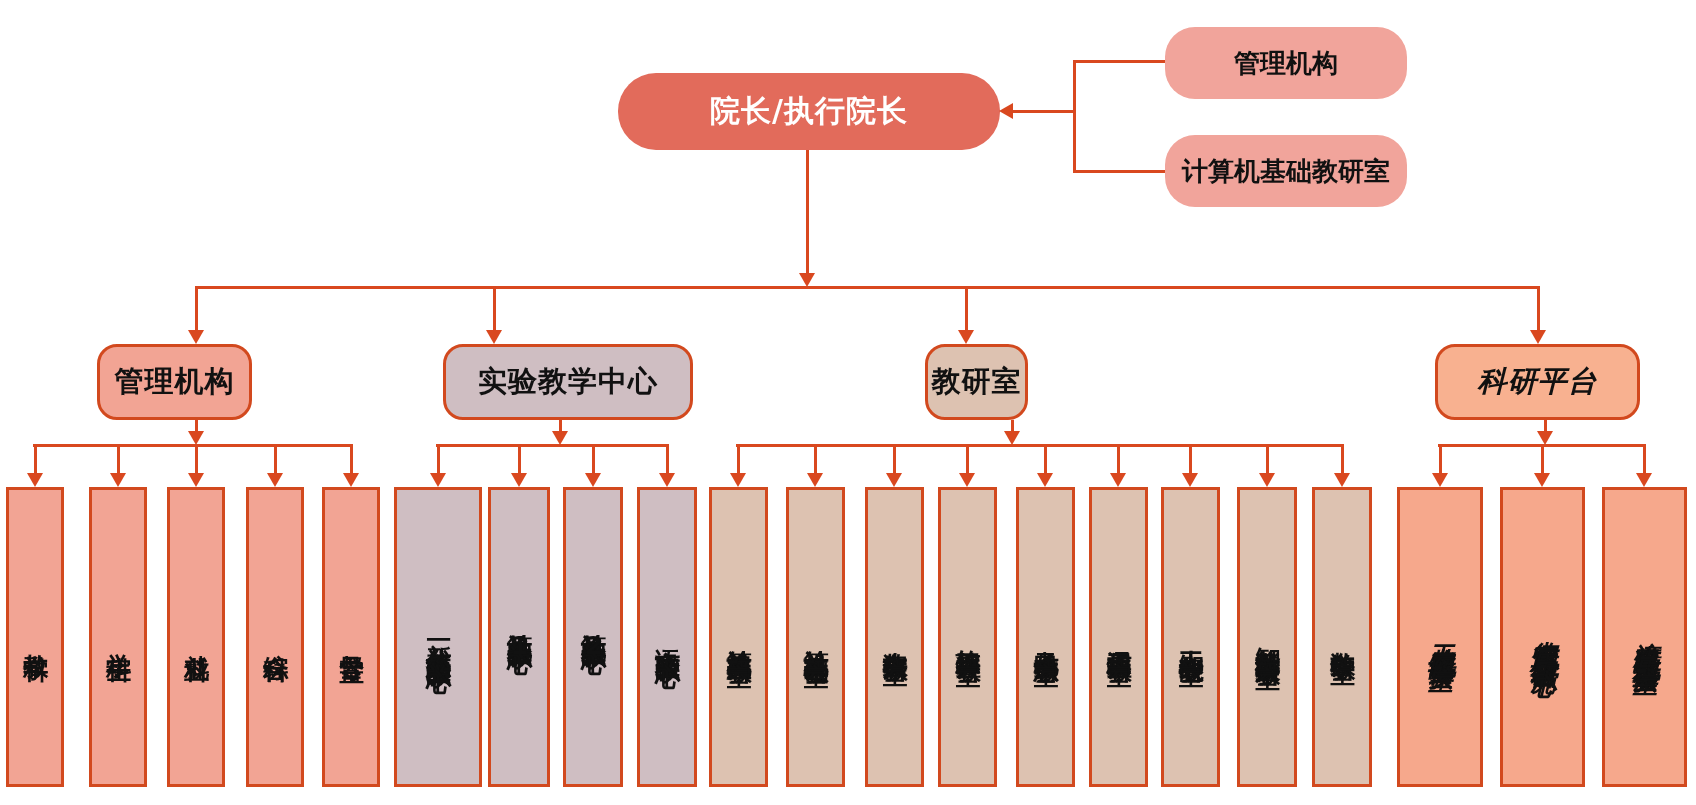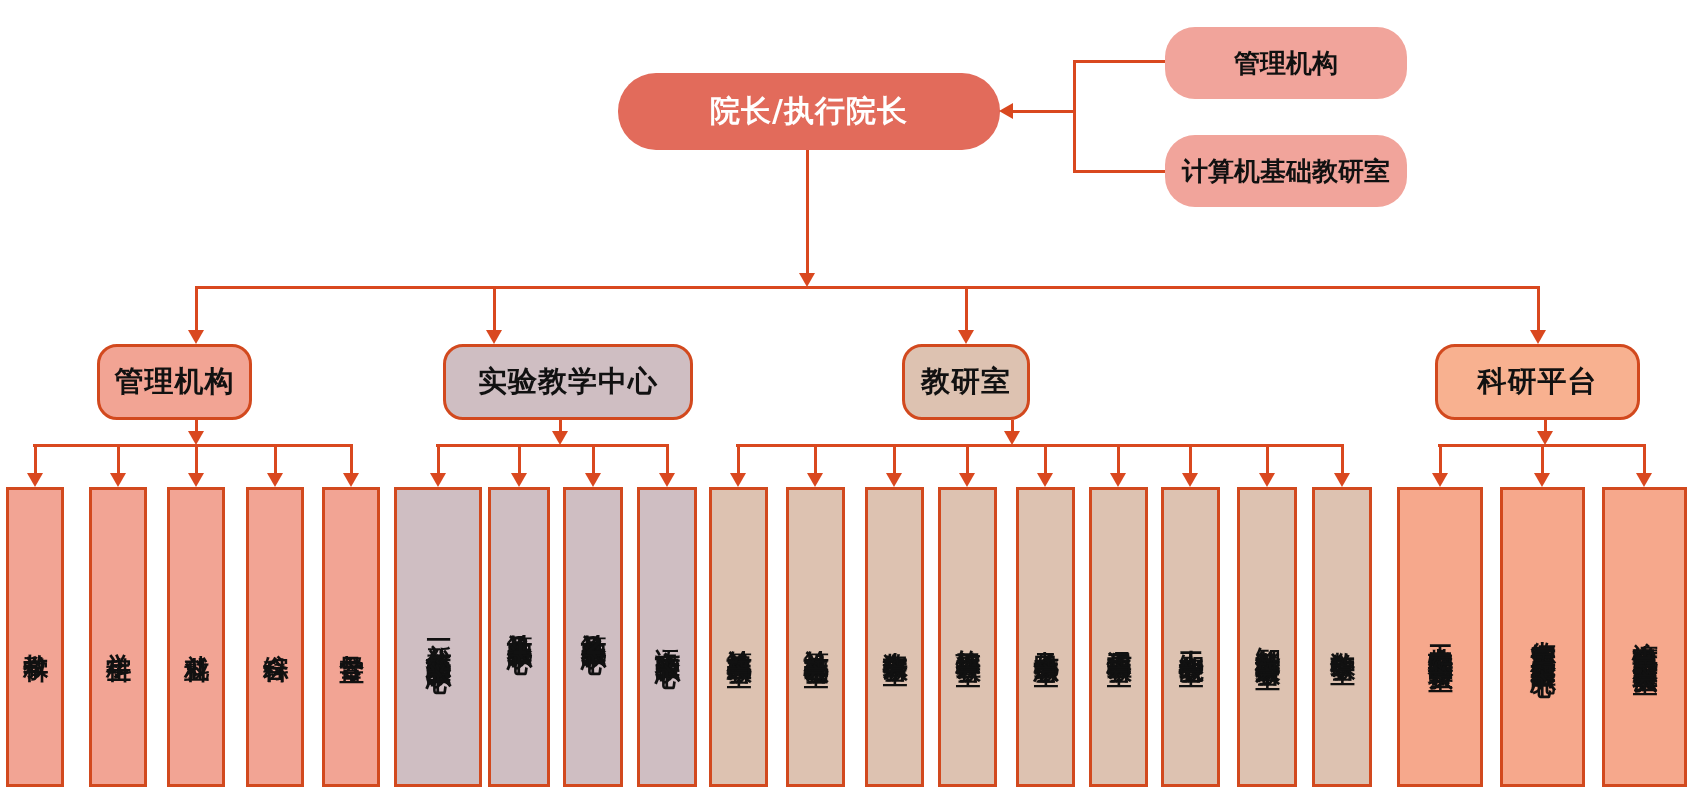--- a/index.html
+++ b/index.html
@@ -22,21 +22,21 @@
   .leaf { top:487px; height:300px; border:3px solid #D2491E; }
   .vtext {
     writing-mode:vertical-rl; text-orientation:upright;
     max-height:278px; font-size:25px; font-weight:bold;
     letter-spacing:2px; line-height:1.3; display:block;
   }
   
   .g1 { background:#F2A494; }
   .g2 { background:#CFBEC2; }
   .g3 { background:#DDC2B1; }
-  .g4 { background:#F6A88C; }
+  .g4 { background:#F6A88C;font-style:italic; }
   .header-box.g4 { background:#F8B190; }
   
   .hline { position:absolute; height:3px; background:#D9481F; }
   .vline { position:absolute; width:3px;  background:#D9481F; }
   .arrowline { position:absolute; width:16px; }
   .arrowline::before {
     content:''; position:absolute; left:6.5px; top:0; width:3px;
     height:calc(100% - 12px); background:#D9481F;
   }
   .arrowline::after {
@@ -79,21 +79,21 @@
   <div class="arrowline" style="left:486px;top:286px;height:58px"></div>
   <div class="arrowline" style="left:958px;top:286px;height:58px"></div>
   <div class="arrowline" style="left:1530px;top:286px;height:58px"></div>
 
   <div class="box header-box g1" style="left:97px;width:155px">
     <span>管理机构</span>
   </div>
   <div class="box header-box g2" style="left:443px;width:250px">
     <span>实验教学中心</span>
   </div>
-  <div class="box header-box g3" style="left:902px;width:128px">
+  <div class="box header-box g3" style="left:925px;width:103px">
     <span>教研室</span>
   </div>
   <div class="box header-box g4" style="left:1435px;width:205px">
     <span>科研平台</span>
   </div>
 
   <div class="arrowline" style="left:188px;top:420px;height:25px"></div>
   <div class="arrowline" style="left:552px;top:420px;height:25px"></div>
   <div class="arrowline" style="left:1004px;top:420px;height:25px"></div>
   <div class="arrowline" style="left:1537px;top:420px;height:25px"></div>

